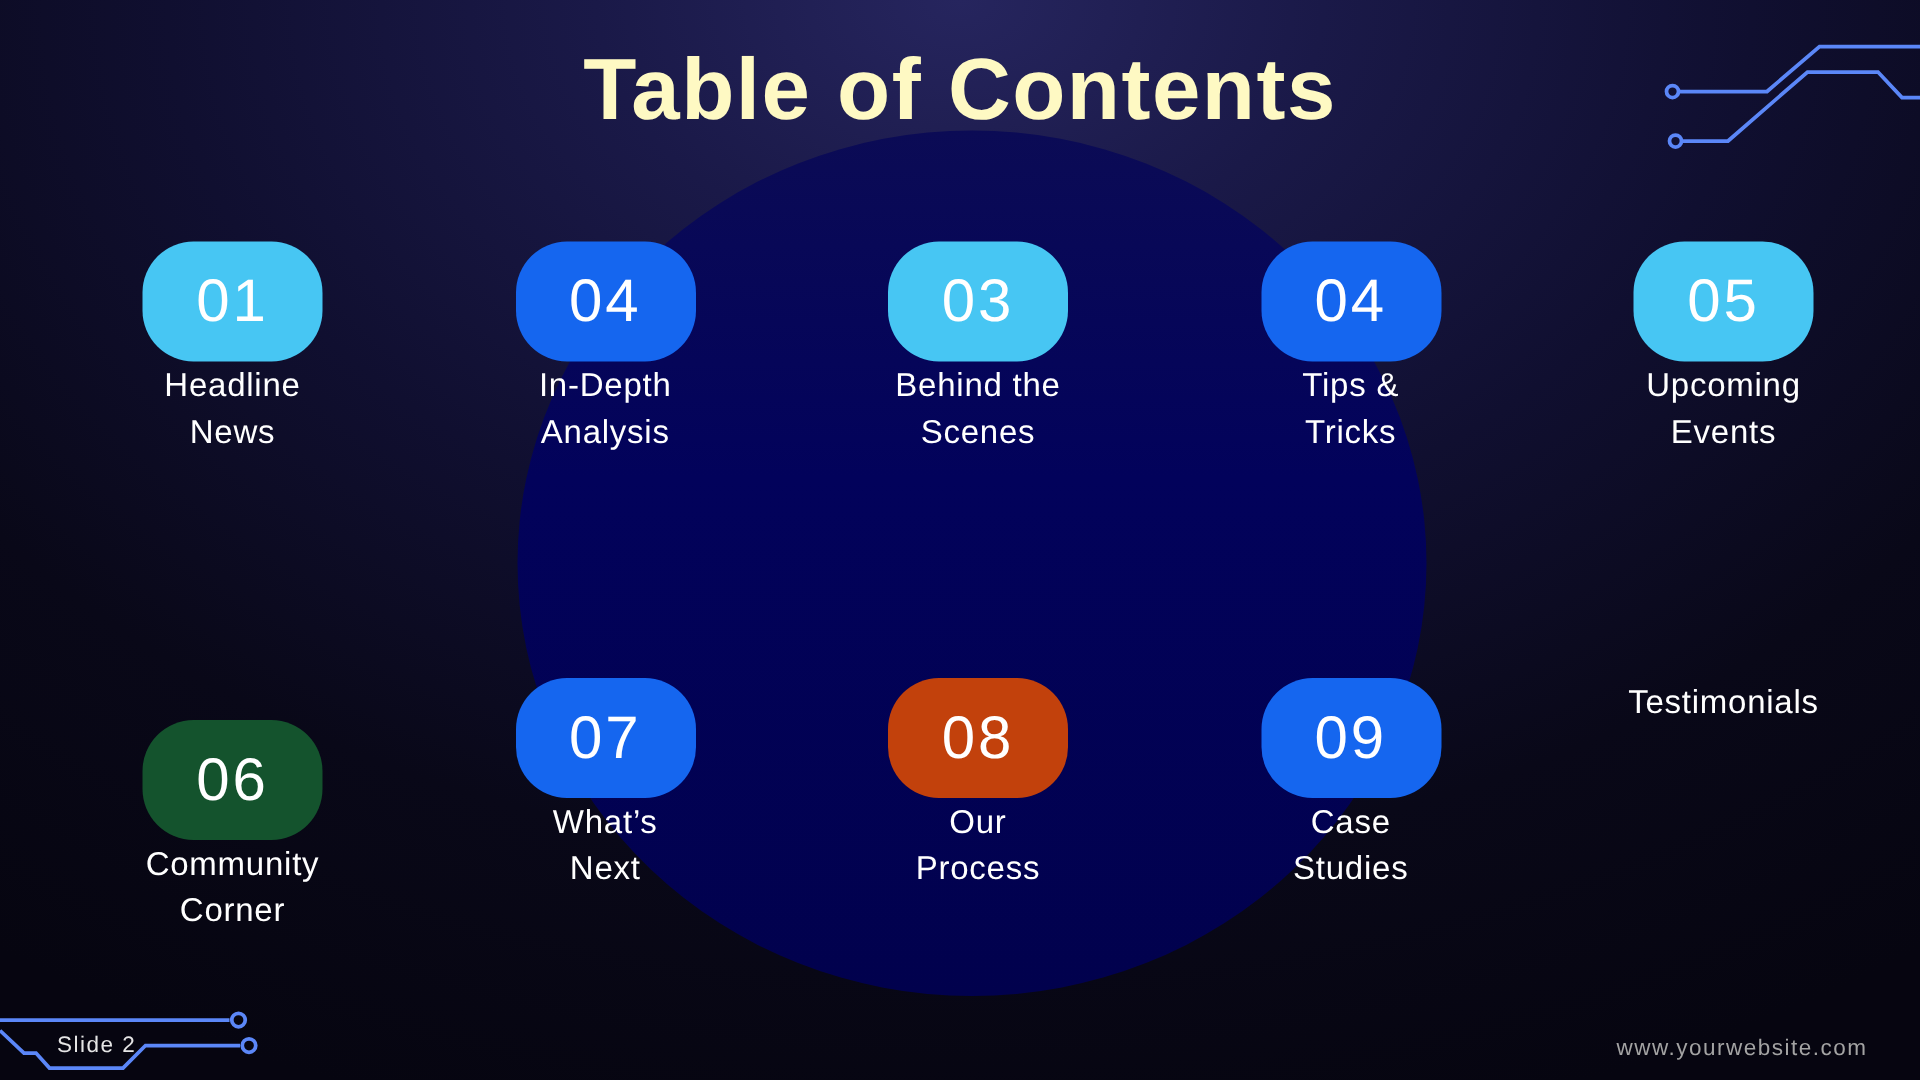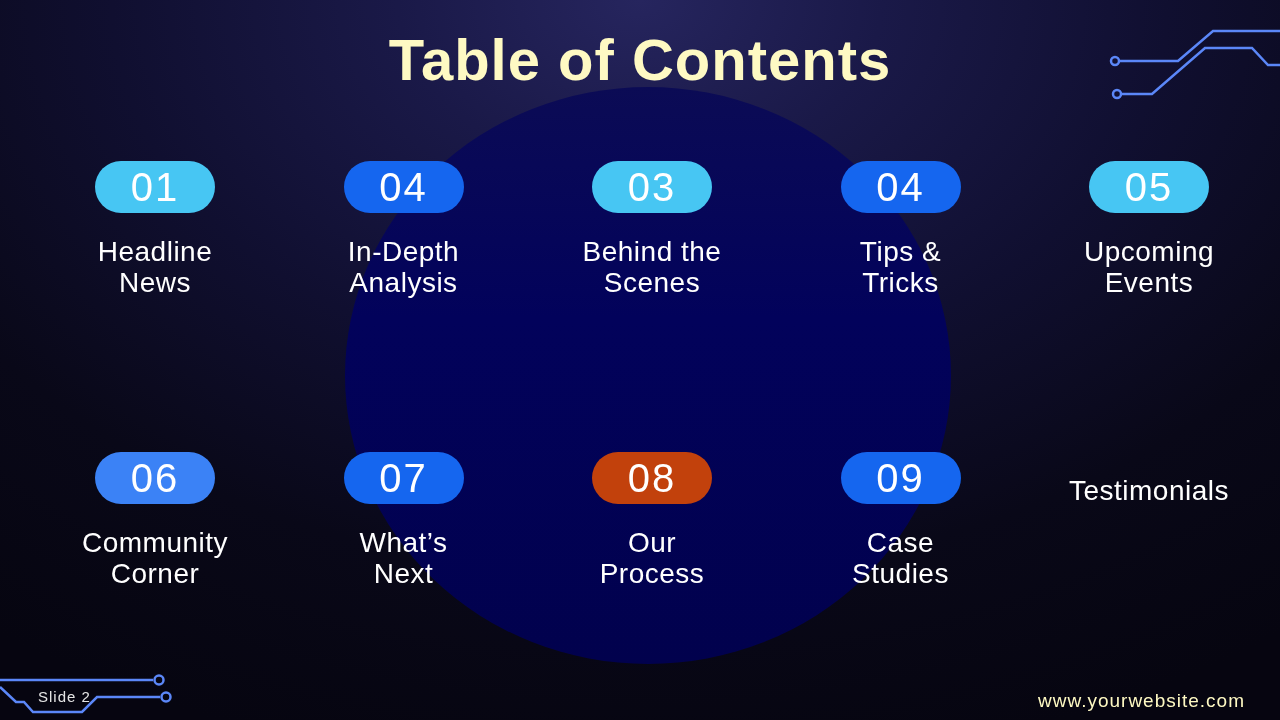--- a/index.html
+++ b/index.html
@@ -25,40 +25,40 @@
   .toc-row {
     position:absolute; left:36px; width:1232px;
     display:flex; justify-content:space-between; z-index:2;
   }
   .row-1 { top:161px; }
   .row-2 { top:452px; }
   .toc-item {
     width:238px; display:flex; flex-direction:column; align-items:center;
   }
   .pill {
-    width:120px; height:52px; border-radius:34px;
+    width:120px; height:80px; border-radius:34px;
     display:flex; align-items:center; justify-content:center;
     color:#ffffff; font-size:40px; font-weight:300; letter-spacing:2px;
     cursor:pointer;
   }
   .toc-label {
-    margin-top:23px; color:#ffffff; font-size:28px; line-height:31px;
+    color:#ffffff; font-size:22px; line-height:31px;
     font-weight:400; letter-spacing:0.5px; text-align:center;
     white-space:pre-line;
   }
   .circuit { position:absolute; z-index:1; }
   .circuit-top-right { right:0; top:15px; }
   .circuit-bottom-left { left:0; top:672px; }
   .slide-number {
     position:absolute; left:38px; top:688px; color:#e5e5e5;
     font-size:15px; letter-spacing:1px; z-index:2;
   }
   .website {
-    position:absolute; right:35px; top:690px; color:#fef9c3;
-    font-size:19px; letter-spacing:1px; z-index:2;
+    position:absolute; right:35px; top:690px; color:#a3a3a3;
+    font-size:15px; letter-spacing:1px; z-index:2;
   }
 </style>
 </head>
 <body>
 
 <div class="bg-circle"></div>
 
 <h1 class="title">Table of Contents</h1>
 
 <svg class="circuit circuit-top-right" width="180" height="100" viewBox="0 0 180 100" fill="none" stroke="#5B87F8" stroke-width="2.5">
@@ -91,21 +91,21 @@
   </div>
   <div class="toc-item">
     <div class="pill" style="background-color: rgb(71, 198, 243);">05</div>
     <div class="toc-label">Upcoming
 Events</div>
   </div>
 </div>
 
 <div class="toc-row row-2">
   <div class="toc-item">
-    <div class="pill" style="background-color: #3b82f6;">06</div>
+    <div class="pill" style="background-color: #14532d; margin-top: 28px;">06</div>
     <div class="toc-label">Community
 Corner</div>
   </div>
   <div class="toc-item">
     <div class="pill" style="background-color: rgb(21, 102, 239);">07</div>
     <div class="toc-label">What’s
 Next</div>
   </div>
   <div class="toc-item">
     <div class="pill" style="background-color: #c2410c;">08</div>

